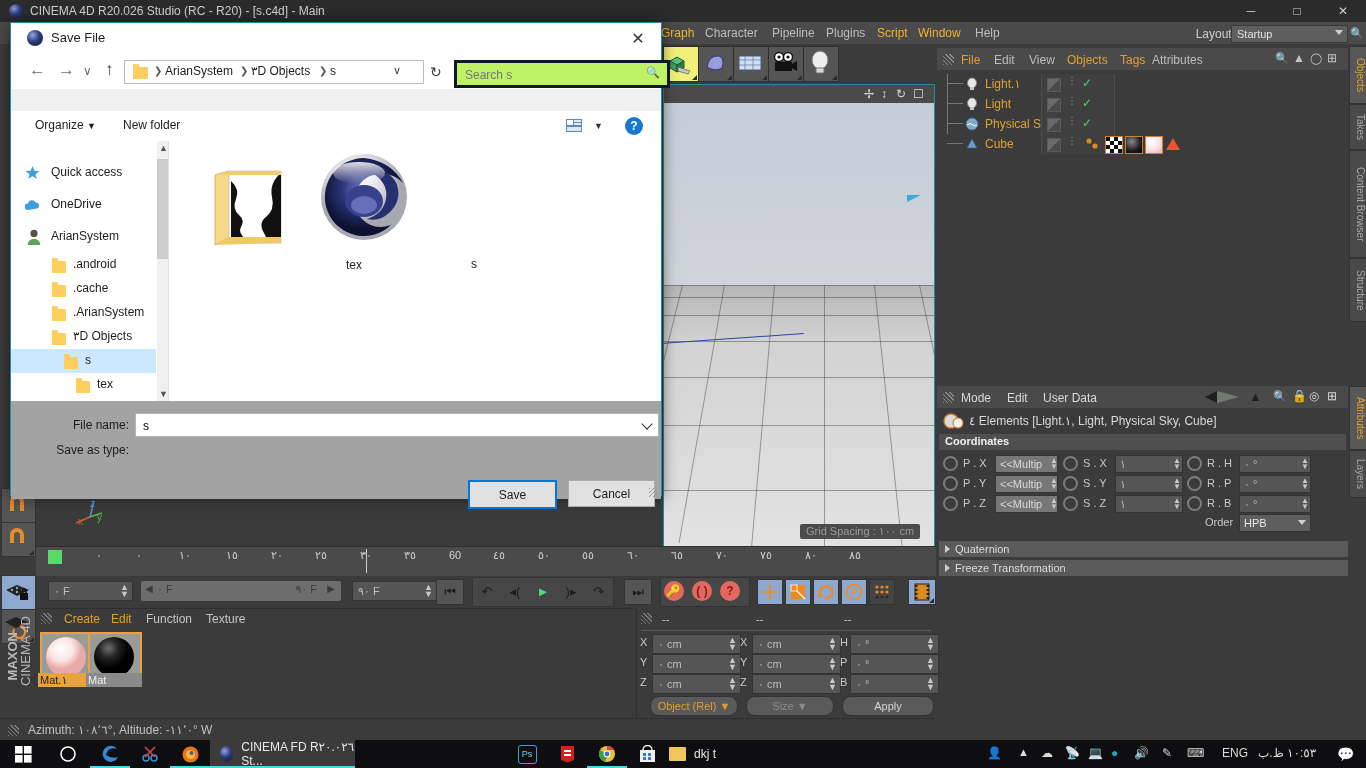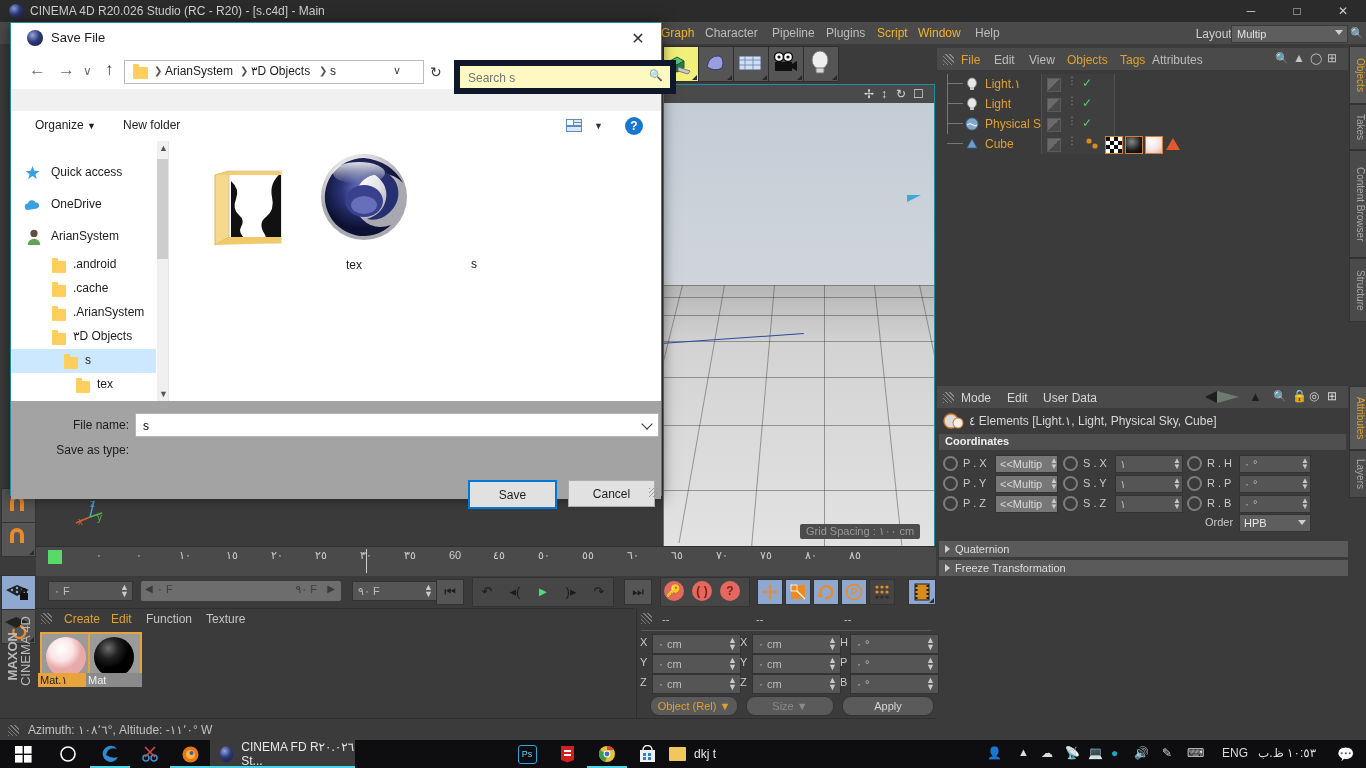--- a/index.html
+++ b/index.html
@@ -125,21 +125,21 @@
     background:radial-gradient(circle at 35% 32%, #9aa6e0 0%, #2d3a7a 45%, #11183d 100%);}
   .dlg-title .tx{position:absolute;left:40px;top:7px;font-size:13px;color:#1c1c1c;}
   .dlg-close{position:absolute;right:6px;top:3px;width:34px;height:24px;display:flex;
     align-items:center;justify-content:center;color:#333;font-size:16px;}
   .nav-bar{position:absolute;left:0;top:30px;width:650px;height:36px;background:#fff;}
   .nav-ic{position:absolute;top:7px;font-size:17px;color:#6d6d6d;}
   .nav-ic.on{color:#3a3a3a;}
   .crumbbox{position:absolute;left:113px;top:37px;width:298px;height:22px;background:#fff;border:1px solid #bcbcbc;}
   .crumb{position:absolute;top:3px;font-size:12px;color:#1c1c1c;}
   .crumb-sep{position:absolute;top:4px;font-size:10px;color:#555;}
-  .searchbox{position:absolute;left:443px;top:37px;width:210px;height:22px;background:#fef9c3;border:6px solid #0f172a;}
+  .searchbox{position:absolute;left:443px;top:37px;width:210px;height:22px;background:#bef264;border:3px solid #0f172a;}
   .searchbox input{position:absolute;left:6px;top:2px;width:170px;height:17px;border:0;outline:0;font-size:12px;color:#777;background:transparent;font-family:"Liberation Sans",sans-serif;}
   .tool-row{position:absolute;left:0;top:88px;width:650px;height:30px;background:#fff;border-bottom:1px solid #dcdcdc;}
   .tr-item{position:absolute;top:7px;font-size:12px;color:#1c1c1c;}
   .dlg-body{position:absolute;left:0;top:118px;width:650px;height:260px;background:#fff;}
   .sidebar{position:absolute;left:0;top:0;width:145px;height:260px;background:#fff;overflow:hidden;}
   .sb-item{position:absolute;left:0;width:145px;height:24px;font-size:12px;color:#1c1c1c;}
   .sb-item.sel{background:#cce8ff;}
   .sb-item .lab{position:absolute;top:4px;}
   .sb-scroll{position:absolute;left:146px;top:0;width:11px;height:260px;background:#f0f0f0;}
   .sb-thumb{position:absolute;left:0;top:18px;width:11px;height:100px;background:#cdcdcd;}
@@ -184,21 +184,21 @@
   <div class="c4d-menubar">
     <div class="menu-item" style="left:661px">Graph</div>
     <div class="menu-item dim" style="left:705px">Character</div>
     <div class="menu-item dim" style="left:772px">Pipeline</div>
     <div class="menu-item dim" style="left:826px">Plugins</div>
     <div class="menu-item" style="left:877px">Script</div>
     <div class="menu-item" style="left:918px">Window</div>
     <div class="menu-item dim" style="left:975px">Help</div>
     <div class="layout-lbl">Layout:</div>
     <div class="layout-sel">
-      <span>Multip</span>
+      <span>Startup</span>
       <span class="car"></span>
     </div>
     <div class="mag-tr">🔍</div>
   </div>
 
   <div class="c4d-toolbar"></div>
   <div class="tool-btn sel" style="left:663px">
     <svg width="32" height="32" viewBox="0 0 32 32">
         <polygon points="6,14 13,10 20,14 13,18" fill="#57c07a" stroke="#1c5c33" stroke-width="1"></polygon>
         <polygon points="6,14 13,18 13,25 6,21" fill="#3f9b5d" stroke="#1c5c33" stroke-width="1"></polygon>

